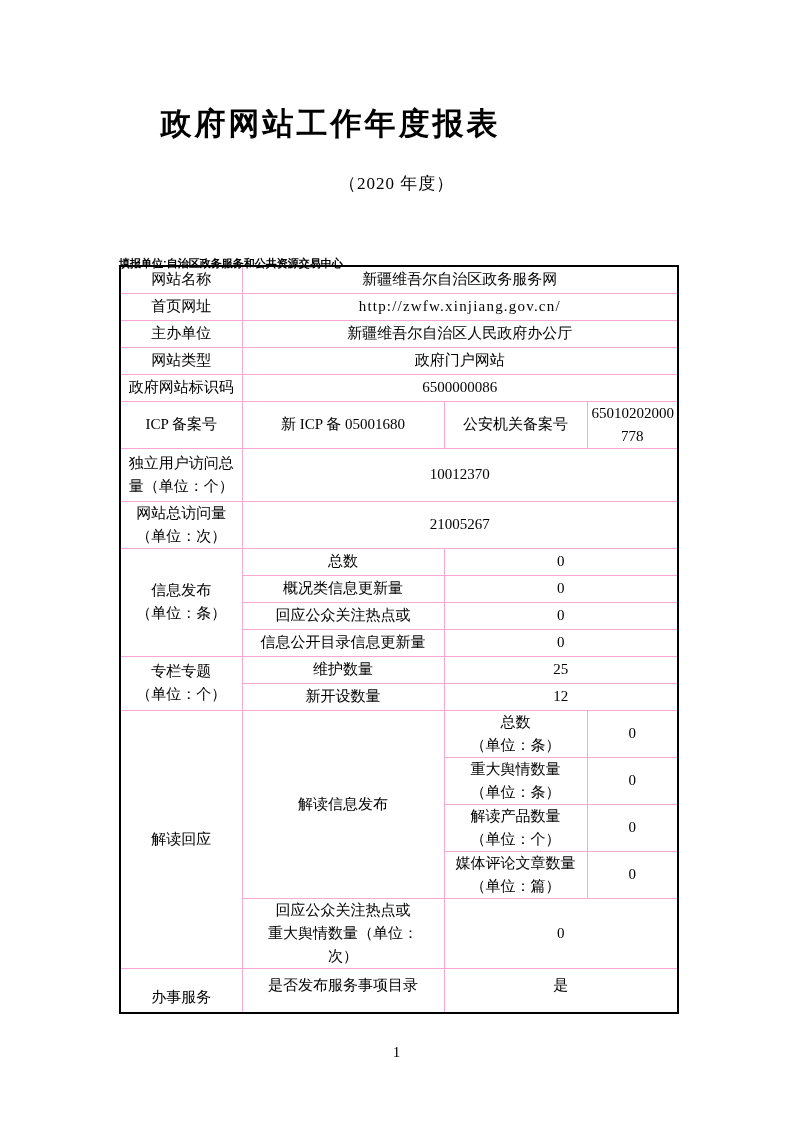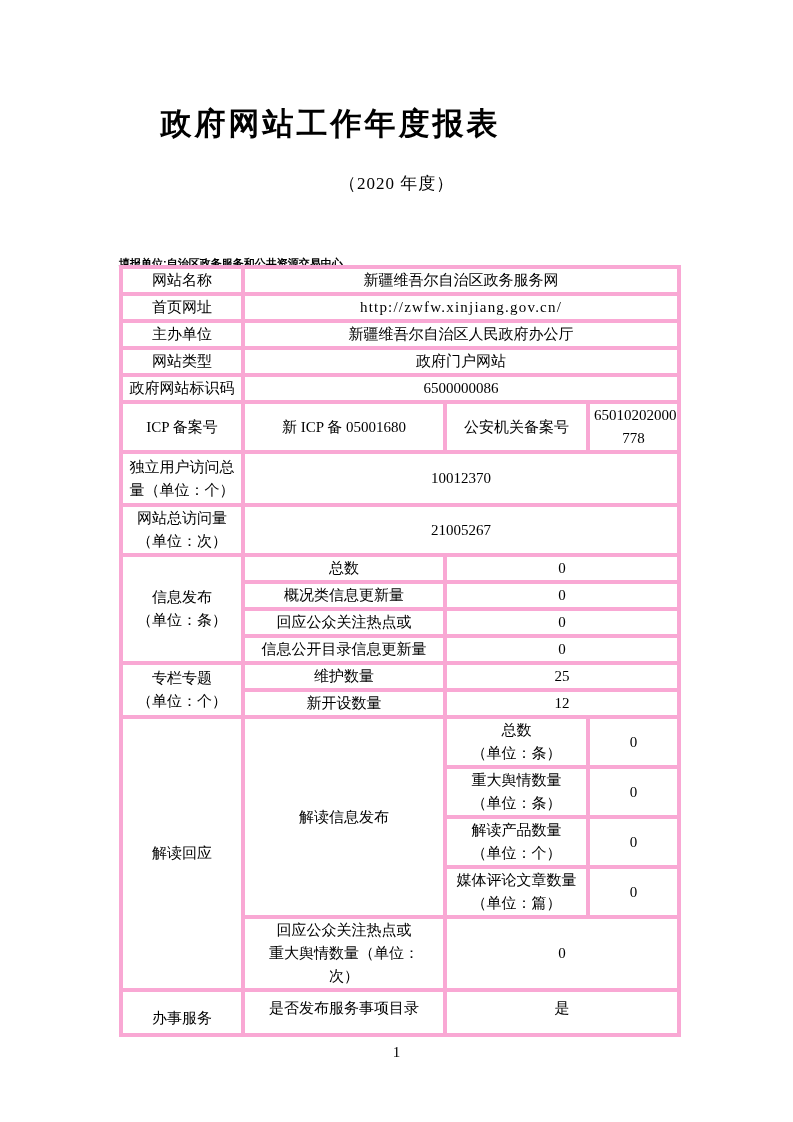--- a/index.html
+++ b/index.html
@@ -37,21 +37,21 @@
   }
   table.report{
     position:absolute;top:265px;left:119px;
     width:558px;
     border-collapse:collapse;
     table-layout:fixed;
     border:2px solid #000;
     font-size:15px;
   }
   table.report td{
-    border:4px solid #f9a8d4;
+    border:1px solid #f9a8d4;
     text-align:center;
     vertical-align:middle;
     padding:0 4px;
     line-height:23px;
     white-space:pre-line;
     overflow:hidden;
   }
   td.align-left{text-align:left;}
   tr.h27{height:27px;}
   tr.h44{height:44px;margin-top:34px;}

